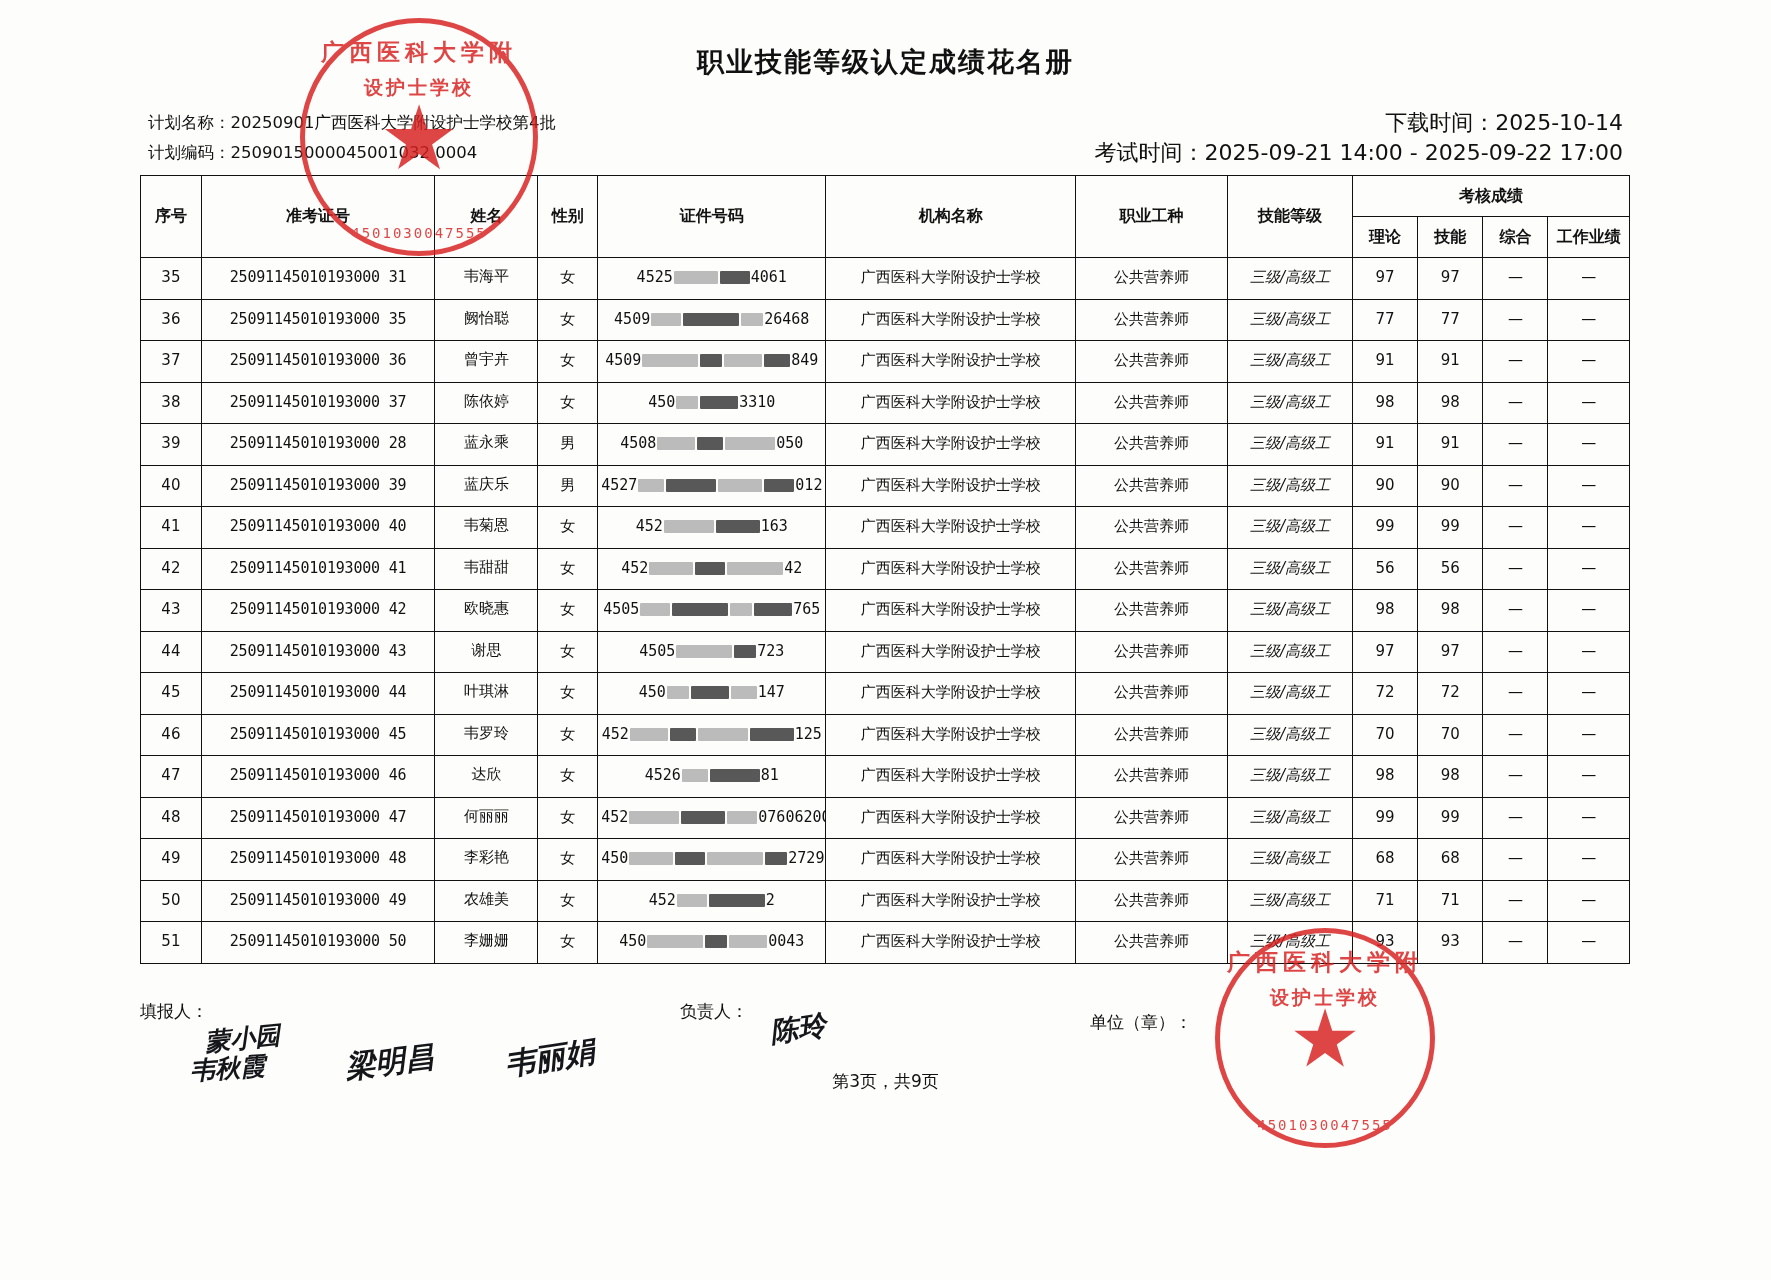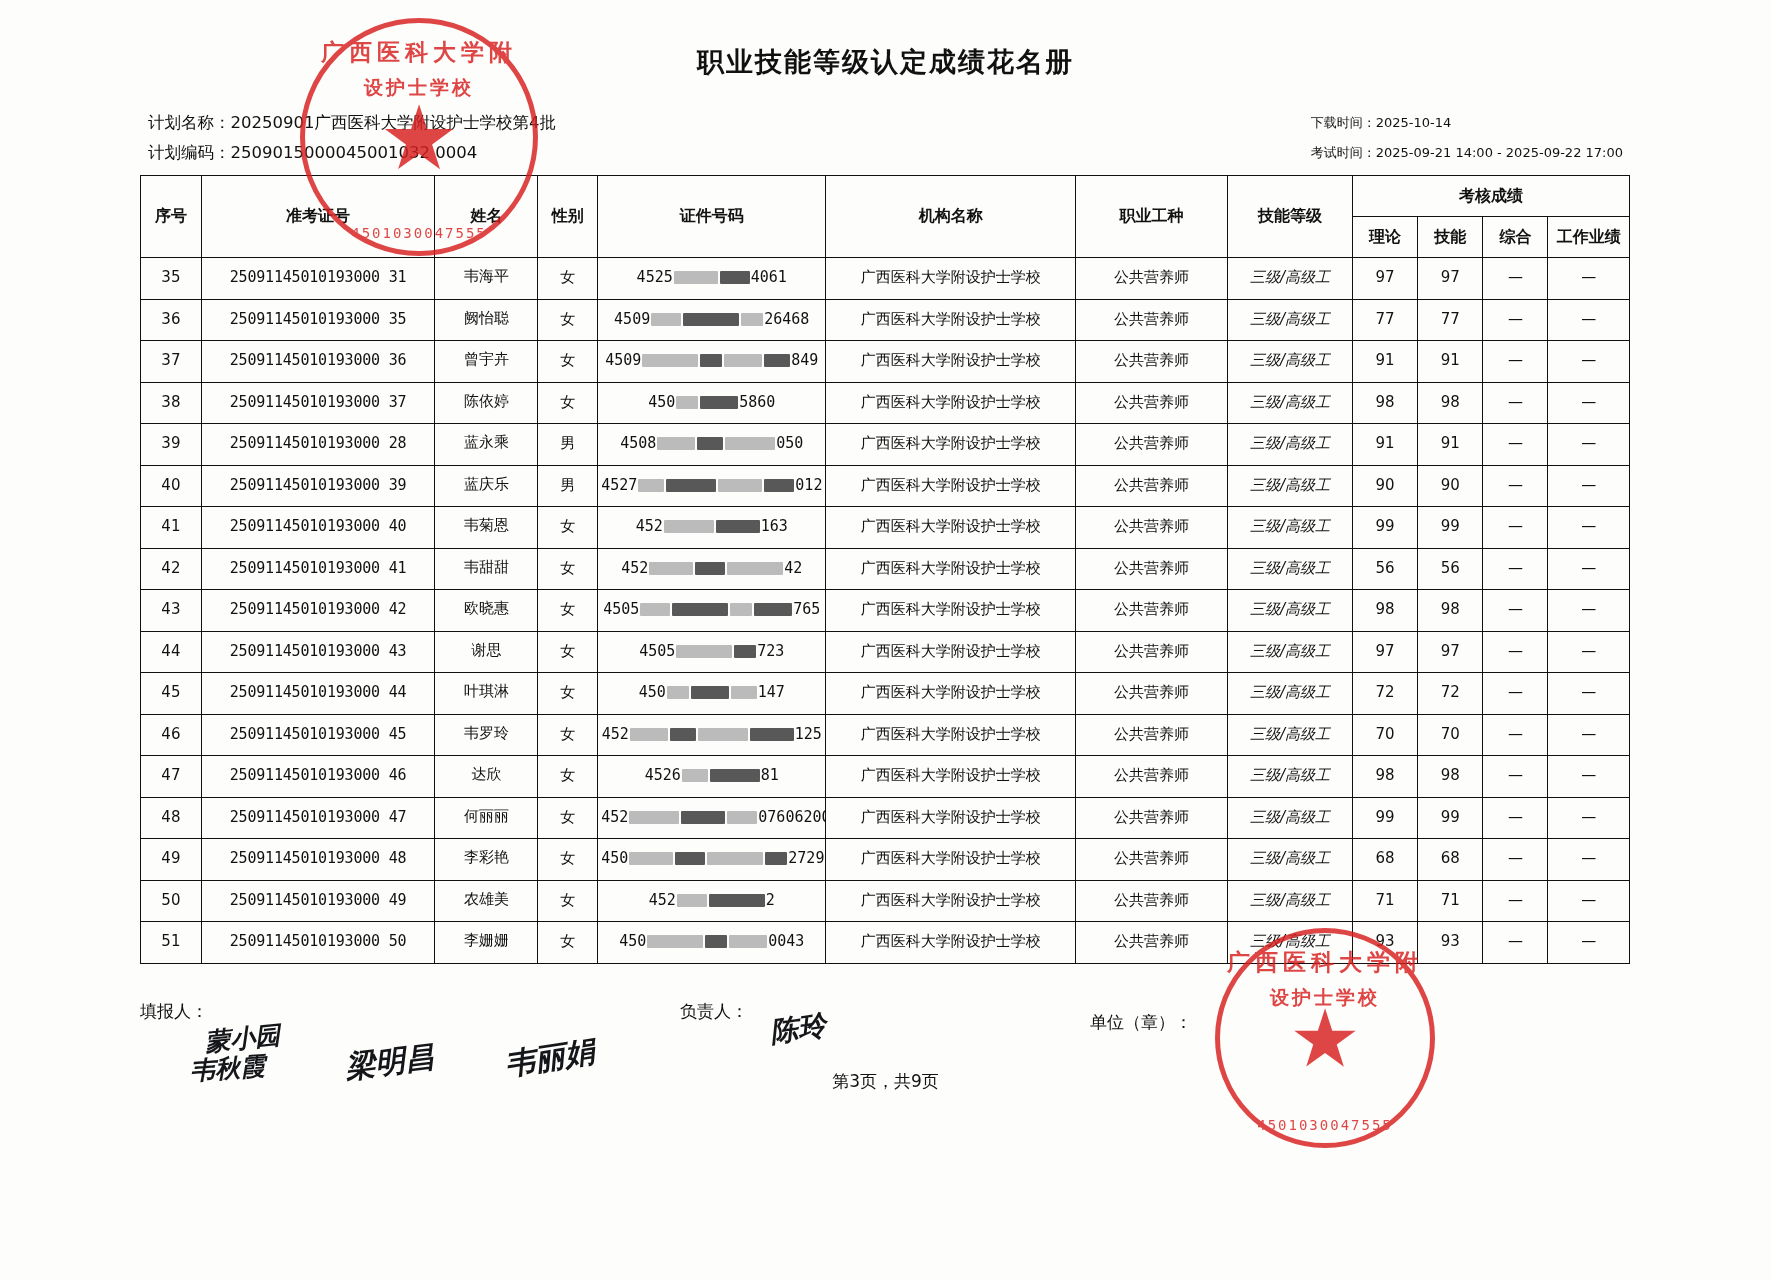--- a/index.html
+++ b/index.html
@@ -38,23 +38,23 @@
     left: 148px;
     top: 108px;
     font-size: 16.5px;
     line-height: 30px;
     font-family: "DejaVu Sans", sans-serif;
   }
   .meta-right {
     position: absolute;
     right: 148px;
     top: 108px;
-    font-size: 13px;
+    font-size: 22px;
     line-height: 30px;
-    text-align: left;
+    text-align: right;
     font-family: "DejaVu Sans", sans-serif;
   }
   .meta-row { white-space: nowrap; }
 
   
   .table-wrap {
     position: absolute;
     left: 140px;
     top: 175px;
     width: 1490px;
@@ -309,21 +309,21 @@
             <td class="score">91</td>
             <td class="score">91</td>
             <td class="dash">—</td>
             <td class="dash">—</td>
           </tr>
           <tr>
             <td class="seq">38</td>
             <td class="ticket">25091145010193000 37</td>
             <td class="name">陈依婷</td>
             <td class="gender">女</td>
-            <td class="idno"><span>450</span><span class="redact light" style="width: 22px;"></span><span class="redact dark" style="width: 38px;"></span><span>5860</span></td>
+            <td class="idno"><span>450</span><span class="redact light" style="width: 22px;"></span><span class="redact dark" style="width: 38px;"></span><span>3310</span></td>
             <td class="org">广西医科大学附设护士学校</td>
             <td class="occ">公共营养师</td>
             <td class="level">三级/高级工</td>
             <td class="score">98</td>
             <td class="score">98</td>
             <td class="dash">—</td>
             <td class="dash">—</td>
           </tr>
           <tr>
             <td class="seq">39</td>

